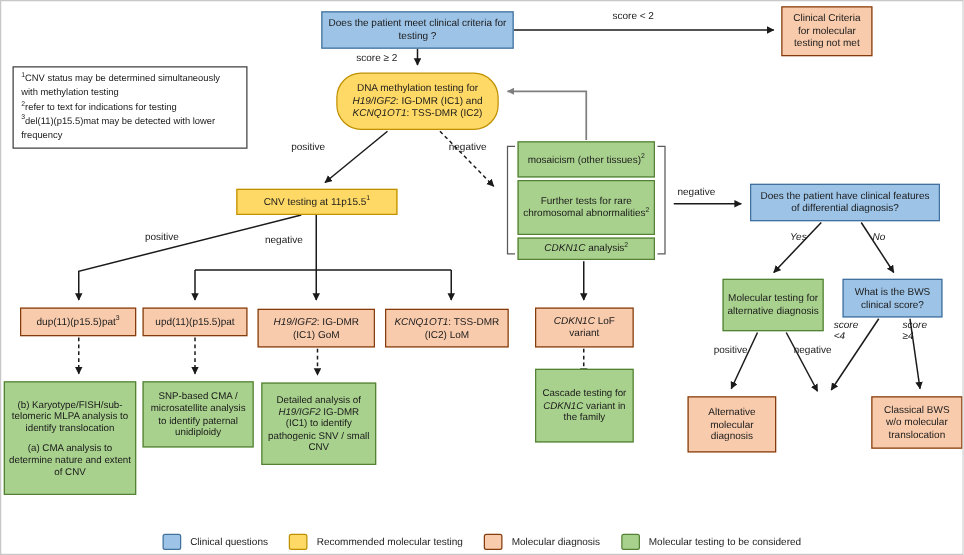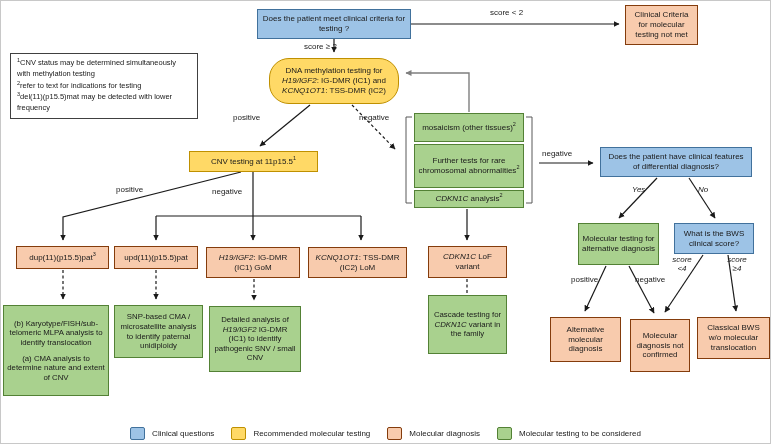--- a/index.html
+++ b/index.html
@@ -17,21 +17,21 @@
   }
   .c-blue{background:#9DC3E6; border-color:#41719C;}
   .c-yellow{background:#FFD966; border-color:#BF9000;}
   .c-orange{background:#F8CBAD; border-color:#843C0C;}
   .c-green{background:#A9D18E; border-color:#538135;}
   .c-white{background:#ffffff; border:1px solid #404040;}
   .box i{font-style:italic;}
   sup{font-size:5.5px; line-height:0;}
   .elabel{position:absolute; font-size:8px; white-space:nowrap; color:#1a1a1a;}
   .it{font-style:italic;}
-  .wrap2{white-space:normal; width:30px; text-align:center; line-height:1.15;font-style:italic;}
+  .wrap2{white-space:normal; width:30px; line-height:1.15;font-style:italic;}
   .footnotes{align-items:flex-start; justify-content:flex-start; text-align:left;
     font-size:7.5px; line-height:1.5; padding:3px 6px;}
   .para + .para{margin-top:6px;}
   .legend{position:absolute; left:0; right:0; bottom:3px; display:flex;
     justify-content:center; align-items:center; gap:17px;}
   .legend-item{display:flex; align-items:center; gap:7px; font-size:8px;}
   .swatch{width:15px; height:13px; border:1.3px solid #000; border-radius:2px; box-sizing:border-box;}
 </style>
 </head>
 <body>
@@ -140,23 +140,20 @@
   </div>
 
   <div class="box c-orange" style="left:427px; top:245px; width:79px; height:32px;">
     <span><i>CDKN1C</i><span> LoF variant</span></span>
   </div>
 
   <div class="box c-orange" style="left:549px; top:316px; width:71px; height:45px;">
     <span>Alternative molecular diagnosis</span>
   </div>
 
-  <div class="box c-orange" style="left:629px; top:318px; width:60px; height:53px;">
-    <span>Molecular diagnosis not confirmed</span>
-  </div>
 
   <div class="box c-orange" style="left:696px; top:316px; width:73px; height:42px;">
     <span>Classical BWS w/o molecular translocation</span>
   </div>
 
   <div class="box c-green" style="left:2px; top:304px; width:106px; height:91px; font-size:7.8px;">
     <div>
       <div class="para">(b) Karyotype/FISH/sub-telomeric MLPA analysis to identify translocation</div>
       <div class="para">(a) CMA analysis to determine nature and extent of CNV</div>
     </div>
@@ -168,21 +165,21 @@
 
   <div class="box c-green" style="left:208px; top:305px; width:92px; height:66px; font-size:7.8px;">
     <span><span>Detailed analysis of </span><i>H19/IGF2</i><span> IG-DMR (IC1) to identify pathogenic SNV / small CNV</span></span>
   </div>
 
   <div class="box c-green" style="left:427px; top:294px; width:79px; height:59px; font-size:7.8px;">
     <span><span>Cascade testing for </span><i>CDKN1C</i><span> variant in the family</span></span>
   </div>
 
   <div class="elabel" style="left:489px; top:7px;">score &lt; 2</div>
-  <div class="elabel" style="left:284px; top:41px;margin-left:19px;">score ≥ 2</div>
+  <div class="elabel" style="left:284px; top:41px;">score ≥ 2</div>
   <div class="elabel" style="left:232px; top:112px;">positive</div>
   <div class="elabel" style="left:358px; top:112px;">negative</div>
   <div class="elabel" style="left:115px; top:184px;">positive</div>
   <div class="elabel" style="left:211px; top:186px;">negative</div>
   <div class="elabel" style="left:541px; top:148px;">negative</div>
   <div class="elabel it" style="left:631px; top:184px;">Yes</div>
   <div class="elabel it" style="left:697px; top:184px;">No</div>
   <div class="elabel" style="left:570px; top:274px;">positive</div>
   <div class="elabel" style="left:634px; top:274px;">negative</div>
   <div class="elabel it wrap2" style="left:666px; top:254px;">score &lt;4</div>

